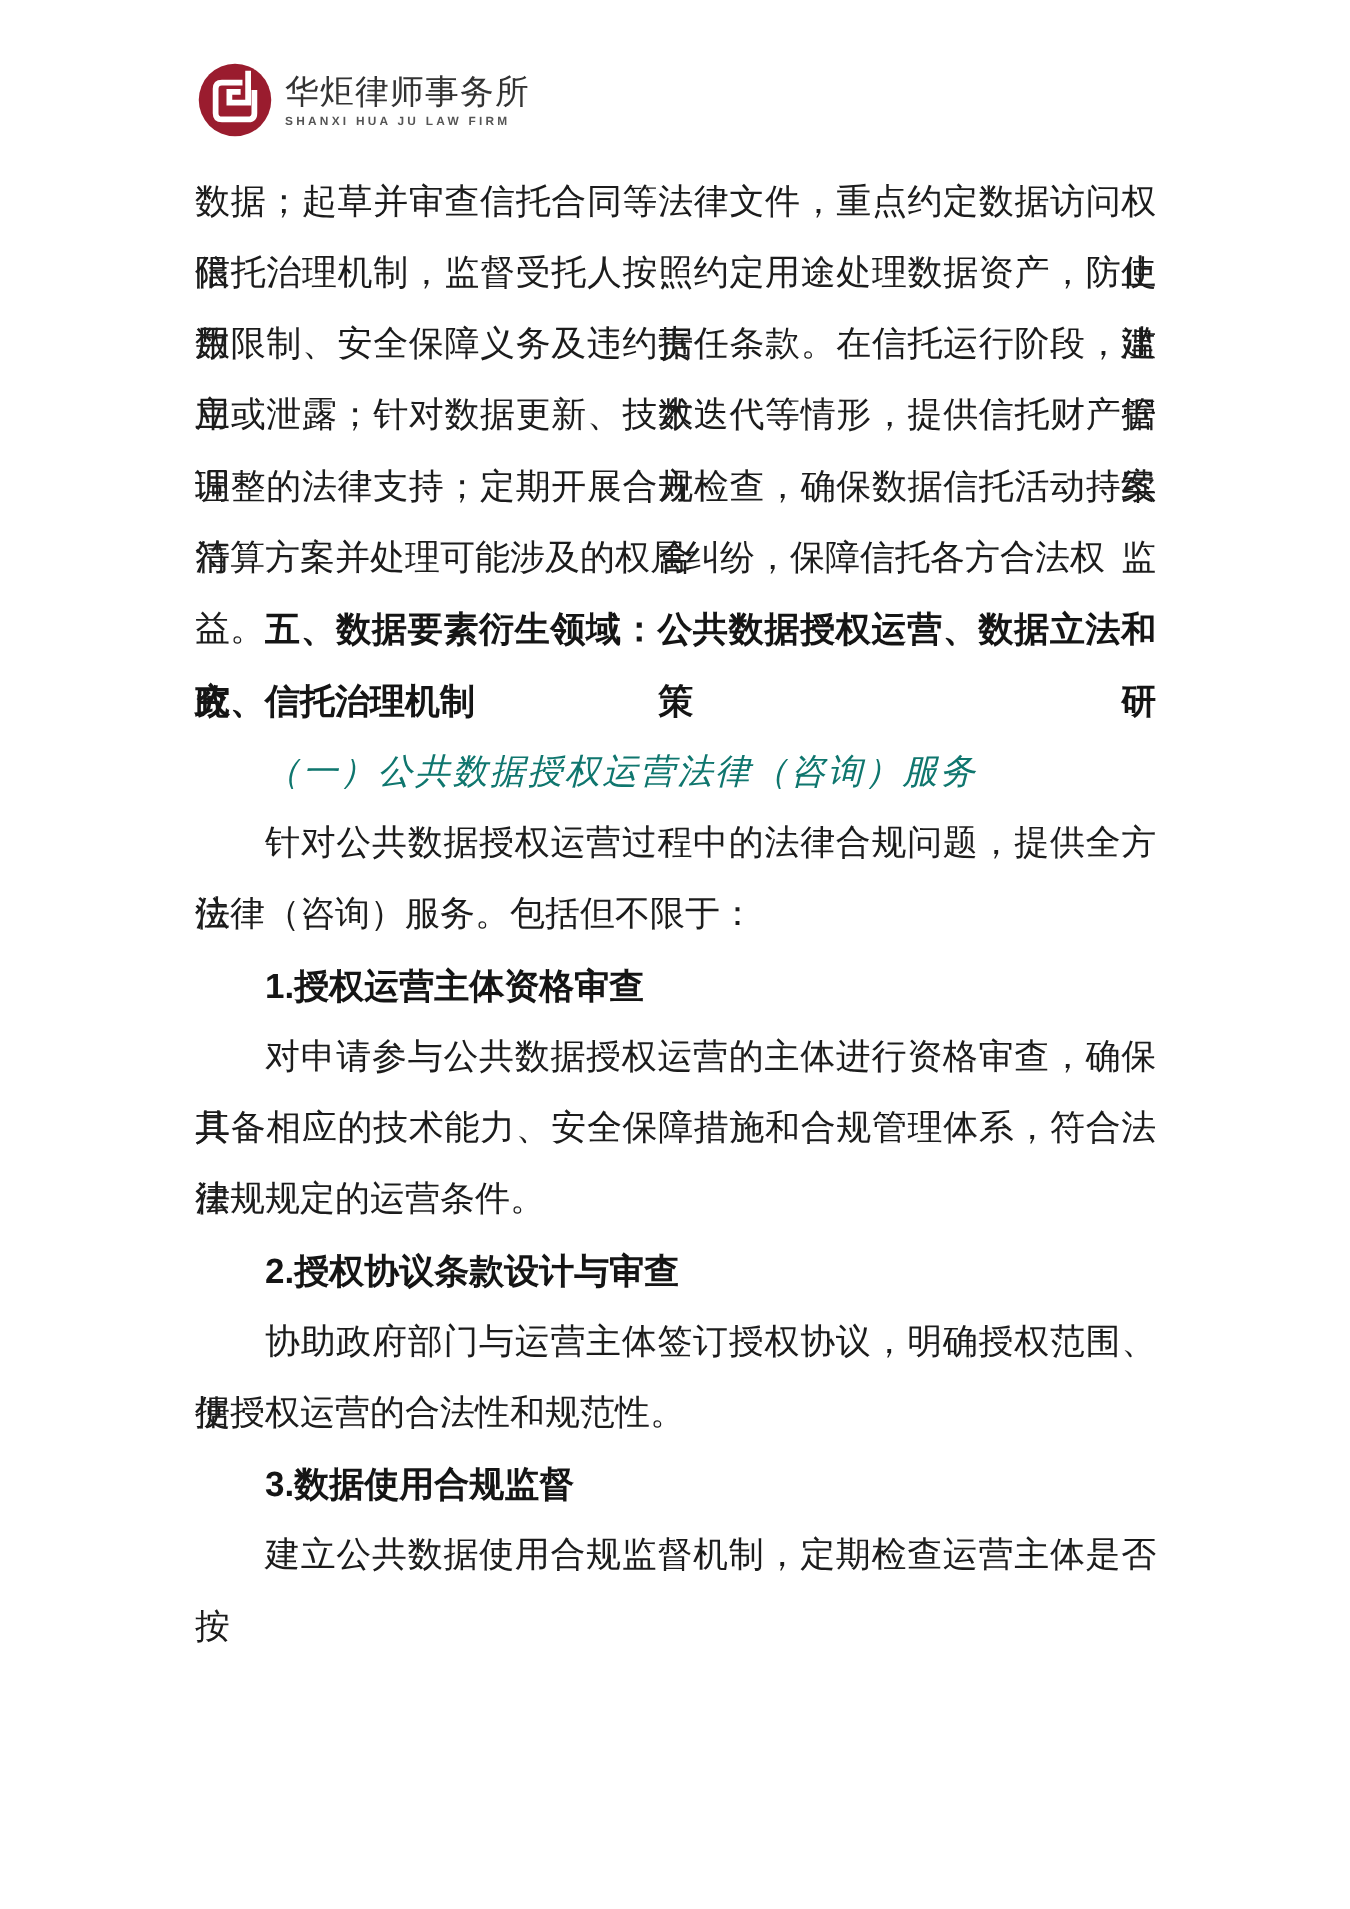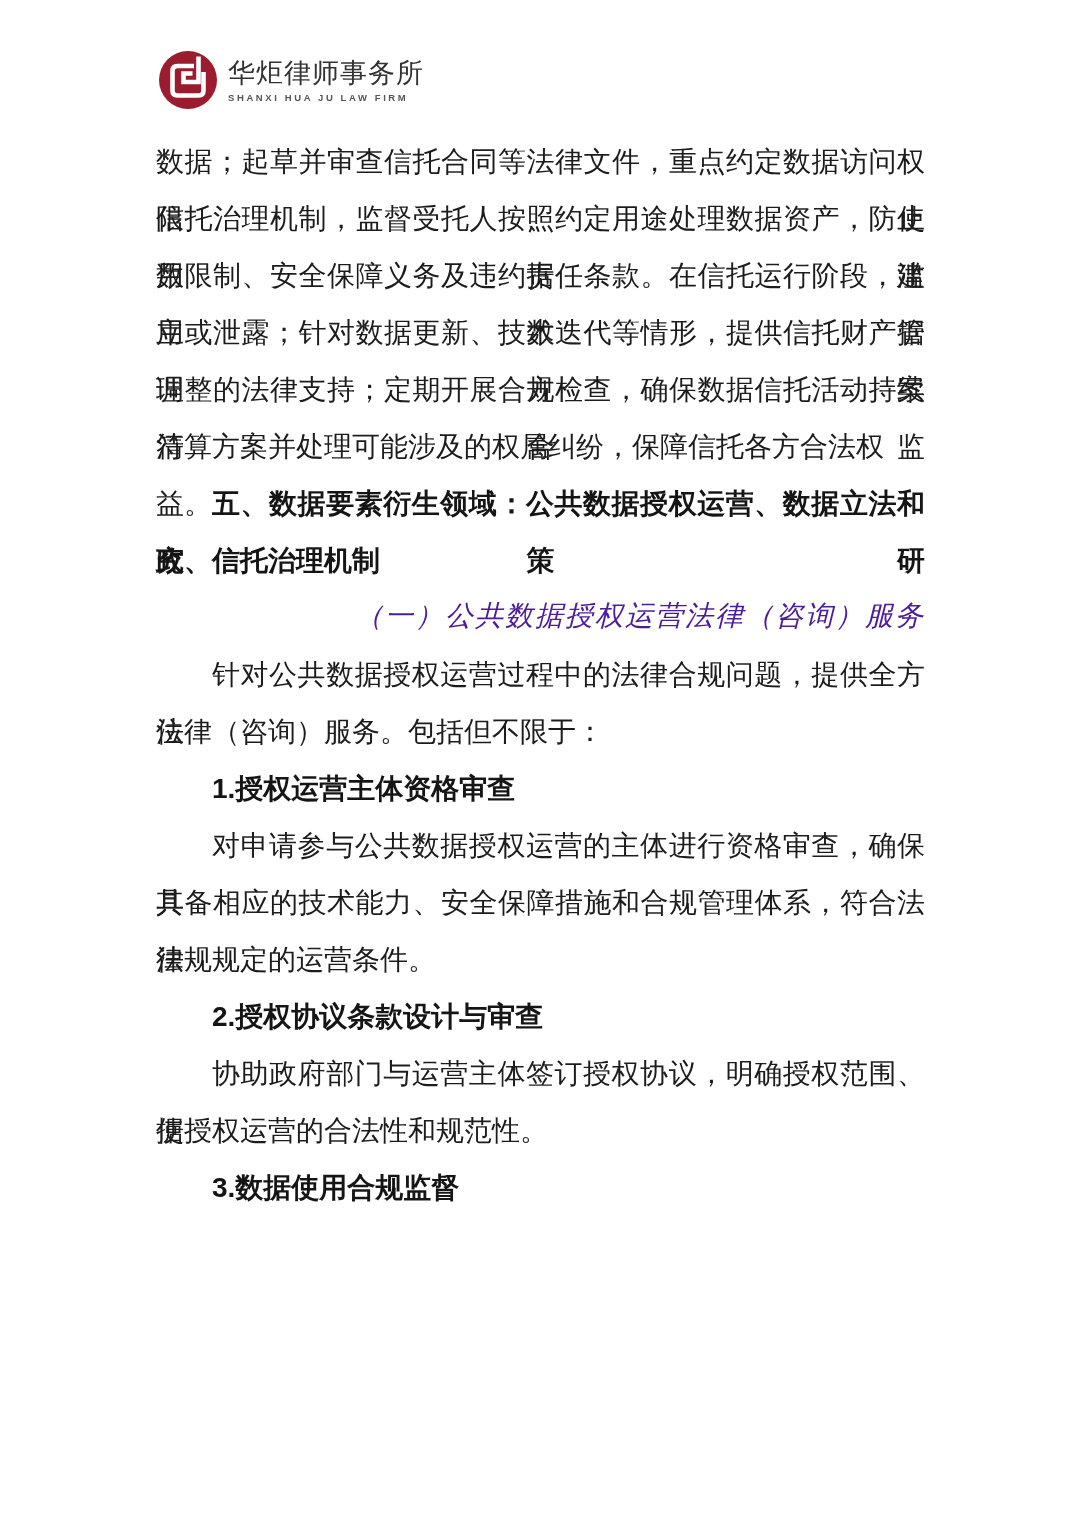--- a/index.html
+++ b/index.html
@@ -54,25 +54,24 @@
     font-family: Liberation Serif, serif;
     font-weight: 400;
   }
   .block.section-heading .line,
   .block.numbered-heading .line {
     font-family: "Liberation Sans", sans-serif;
     font-weight: 700;
     color: #151515;
   }
   .block.sub-heading .line {
-    font-family: Liberation Mono, monospace;
+    font-family: Liberation Serif, serif;
     font-style: italic;
     letter-spacing: 2px;
-    color: #4c1d95;
-    text-align: right;
+    color: #0f766e;
   }
 </style>
 </head>
 <body>
 
 <div class="logo-row">
   <svg class="logo-mark" viewBox="0 0 60 60" aria-hidden="true">
     <circle cx="30" cy="30" r="29" fill="#9a1c2e"></circle>
     <g stroke="#ffffff" stroke-width="4.6" fill="none" stroke-linecap="butt" stroke-linejoin="miter">
       <path d="M36,16 H19.5 Q14.5,16 14.5,21 V40.5 Q14.5,45.5 19.5,45.5 H40.5 Q45.5,45.5 45.5,40.5 V22"></path>
@@ -116,13 +115,16 @@
     <div class="block numbered-heading">
       <div class="line indent">2.授权协议条款设计与审查</div>
     </div>
     <div class="block body-paragraph">
       <div class="line indent just">协助政府部门与运营主体签订授权协议，明确授权范围、使</div>
       <div class="line">据授权运营的合法性和规范性。</div>
     </div>
     <div class="block numbered-heading">
       <div class="line indent">3.数据使用合规监督</div>
     </div>
+    <div class="block body-paragraph">
+      <div class="line indent just">建立公共数据使用合规监督机制，定期检查运营主体是否按</div>
+    </div>
   </div>
 
 </body></html>

